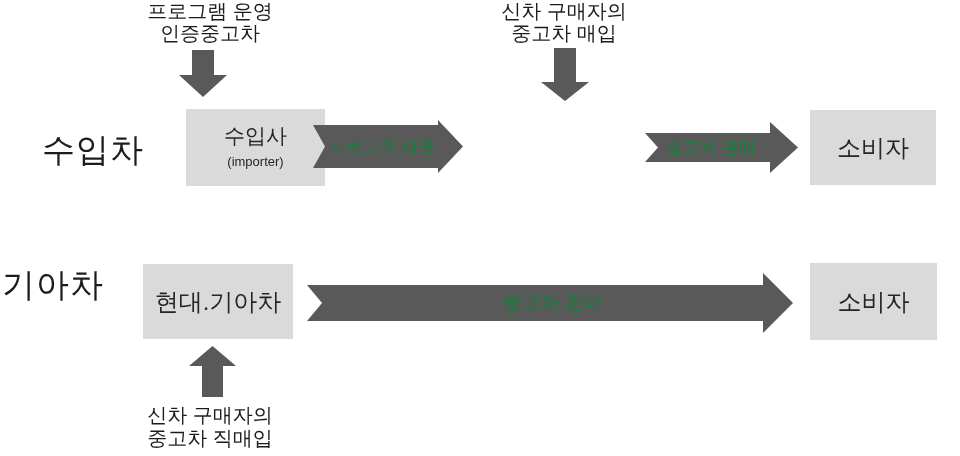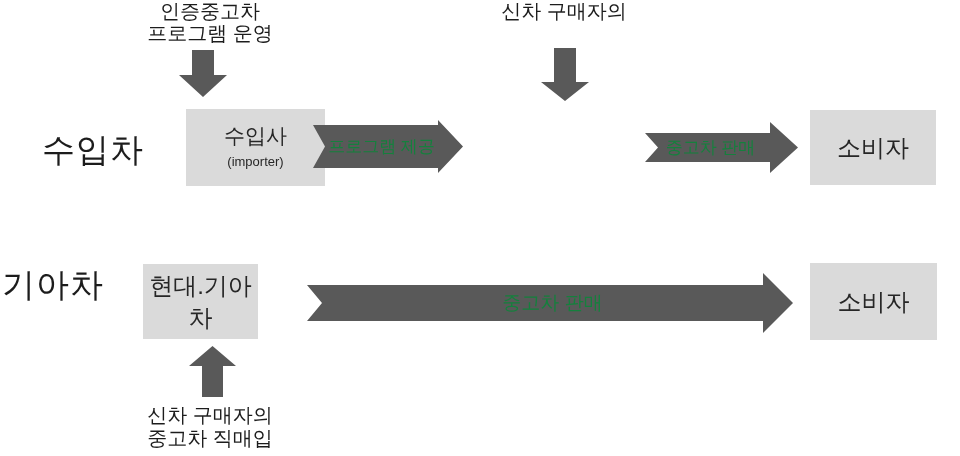--- a/index.html
+++ b/index.html
@@ -32,42 +32,43 @@
   .arrow-svg{position:absolute;display:block;}
 </style>
 </head>
 <body>
 
 <div class="stage">
 
   <div class="row-label" style="top:131px;margin-left:40px;">수입차</div>
 
   <div class="annotation" style="left:130px;top:0px;width:160px;">
+    <div>프로그램 운영</div>
     <div>인증중고차</div>
-    <div>프로그램 운영</div>
   </div>
 
   <svg class="arrow-svg" style="left:179px;top:50px;" width="48" height="47" viewBox="0 0 48 47">
     <polygon points="13,0 35,0 35,25 48,25 24,47 0,25 13,25" fill="#595959"></polygon>
   </svg>
 
   <div class="box" style="left:144px;top:109px;width:139px;height:77px;margin-left:42px;">
     <div class="title">수입사</div>
     <div class="subtitle">(importer)</div>
   </div>
 
   <div class="chevron" style="left:313px;top:120px;width:150px;height:53px;">
     <svg width="150" height="53" viewBox="0 0 150 53">
       <polygon points="0,5 125,5 125,0 150,26.5 125,53 125,48 0,48 12,26.5" fill="#595959"></polygon>
     </svg>
     <div class="chevron-label" style="left:12px;right:25px;">프로그램 제공</div>
   </div>
 
   <div class="annotation" style="left:485px;top:0px;width:158px;">
     <div>신차 구매자의</div>
+    <div>중고차 매입</div>
   </div>
 
   <svg class="arrow-svg" style="left:541px;top:48px;" width="48" height="53" viewBox="0 0 48 53">
     <polygon points="13,0 35,0 35,34 48,34 24,53 0,34 13,34" fill="#595959"></polygon>
   </svg>
 
 
   <div class="chevron" style="left:645px;top:122px;width:153px;height:51px;">
     <svg width="153" height="51" viewBox="0 0 153 51">
       <polygon points="0,11 125,11 125,0 153,25.5 125,51 125,40 0,40 13,25.5" fill="#595959"></polygon>
@@ -76,21 +77,21 @@
   </div>
 
   <div class="box" style="left:810px;top:110px;width:126px;height:75px;">
     <div class="single">소비자</div>
   </div>
 
   <div class="row-label" style="top:266px;">
     <div>기아차</div>
   </div>
 
-  <div class="box" style="left:143px;top:264px;width:115px;height:75px;">
+  <div class="box" style="left:143px;top:264px;width:150px;height:75px;">
     <div class="single">현대.기아차</div>
   </div>
 
   <div class="chevron" style="left:307px;top:273px;width:486px;height:60px;">
     <svg width="486" height="60" viewBox="0 0 486 60">
       <polygon points="0,12 456,12 456,0 486,30 456,60 456,48 0,48 15,30" fill="#595959"></polygon>
     </svg>
     <div class="chevron-label big" style="left:35px;right:30px;">중고차 판매</div>
   </div>
 

